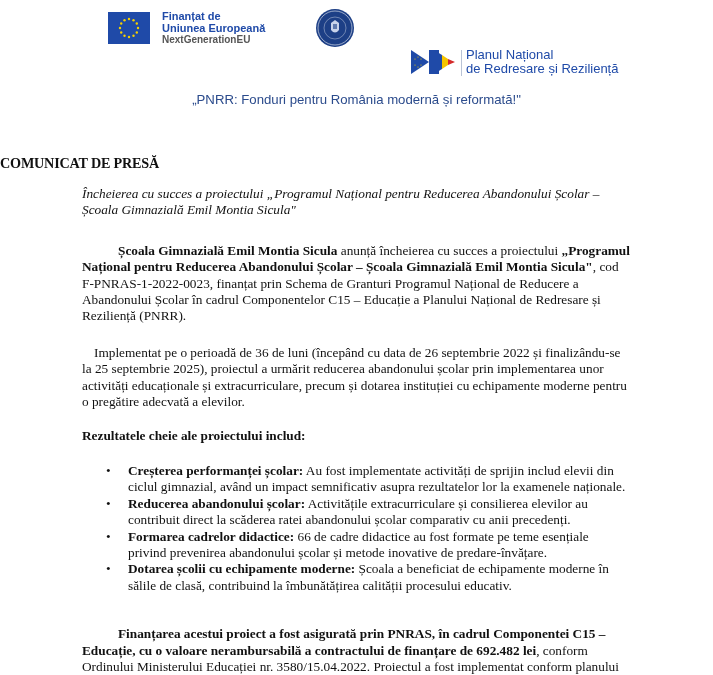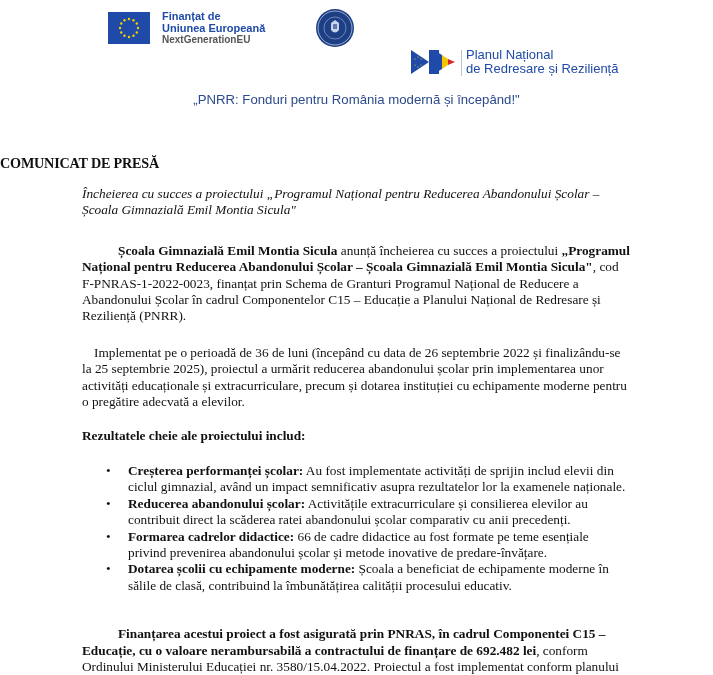--- a/index.html
+++ b/index.html
@@ -96,21 +96,21 @@
       </svg>
     </div>
     <div class="pnrr-sep"></div>
     <div class="pnrr-text">
       <div>Planul Național</div>
       <div>de Redresare și Reziliență</div>
     </div>
   </div>
 </div>
 
-<div class="slogan">„PNRR: Fonduri pentru România modernă și începând!"</div>
+<div class="slogan">„PNRR: Fonduri pentru România modernă și reformată!"</div>
 
 <div class="title">COMUNICAT DE PRESĂ</div>
 
 <div class="content">
   <p class="subtitle">Încheierea cu succes a proiectului „Programul Național pentru Reducerea Abandonului Școlar – Școala Gimnazială Emil Montia Sicula"</p>
 
   <p class="p1"><b>Școala Gimnazială Emil Montia Sicula</b><span> anunță încheierea cu succes a proiectului </span><b>„Programul Național pentru Reducerea Abandonului Școlar – Școala Gimnazială Emil Montia Sicula"</b><span>, cod F-PNRAS-1-2022-0023, finanțat prin Schema de Granturi Programul Național de Reducere a Abandonului Școlar în cadrul Componentelor C15 – Educație a Planului Național de Redresare și Reziliență (PNRR).</span></p>
 
   <p class="p2">Implementat pe o perioadă de 36 de luni (începând cu data de 26 septembrie 2022 și finalizându-se la 25 septembrie 2025), proiectul a urmărit reducerea abandonului școlar prin implementarea unor activități educaționale și extracurriculare, precum și dotarea instituției cu echipamente moderne pentru o pregătire adecvată a elevilor.</p>
 

